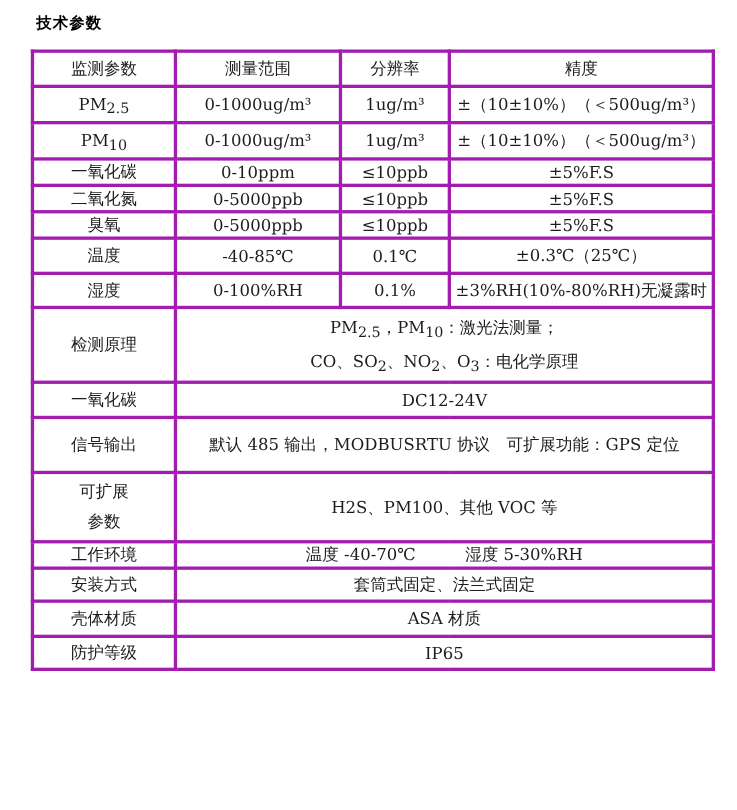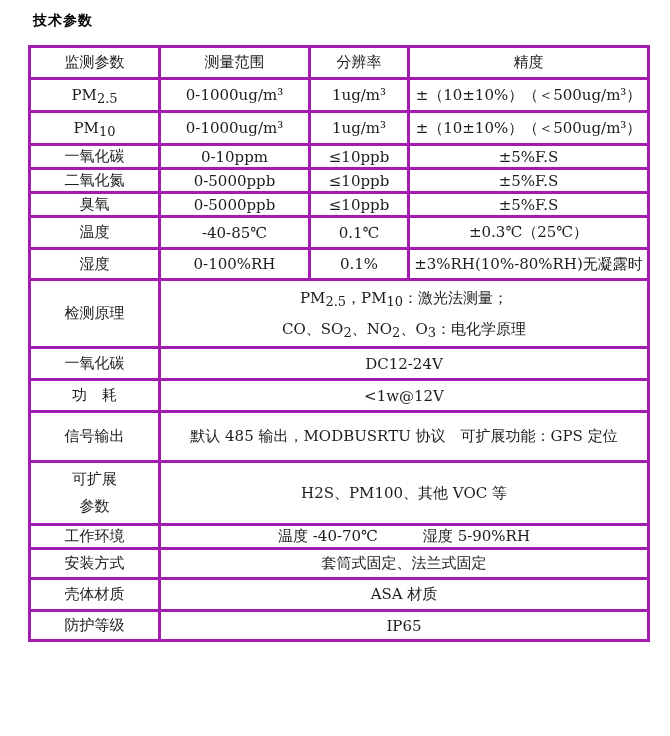--- a/index.html
+++ b/index.html
@@ -129,41 +129,37 @@
           <div class="pline"><span>PM</span><sub>2.5</sub><span>，PM</span><sub>10</sub><span>：激光法测量；</span></div>
           <div class="pline"><span>CO、SO</span><sub>2</sub><span>、NO</span><sub>2</sub><span>、O</span><sub>3</sub><span>：电化学原理</span></div>
         </td>
       </tr>
 
       <tr class="rh32">
         <td>一氧化碳</td>
         <td colspan="3">DC12-24V</td>
       </tr>
 
-      <tr class="rh32">
-        <td>功　耗</td>
-        <td colspan="3">&lt;1w@12V</td>
-      </tr>
 
       <tr class="rh50">
         <td>信号输出</td>
         <td colspan="3">默认 485 输出，MODBUSRTU 协议　可扩展功能：GPS 定位</td>
       </tr>
 
       <tr class="rh63">
         <td class="label-2line">
           <div>可扩展</div>
           <div>参数</div>
         </td>
         <td colspan="3">H2S、PM100、其他 VOC 等</td>
       </tr>
 
       <tr class="rh31">
         <td>工作环境</td>
-        <td colspan="3">温度 -40-70℃　　　湿度 5-90%RH</td>
+        <td colspan="3">温度 -40-70℃　　　湿度 5-30%RH</td>
       </tr>
 
       <tr class="rh30">
         <td>安装方式</td>
         <td colspan="3">套筒式固定、法兰式固定</td>
       </tr>
 
       <tr class="rh32">
         <td>壳体材质</td>
         <td colspan="3">ASA 材质</td>

